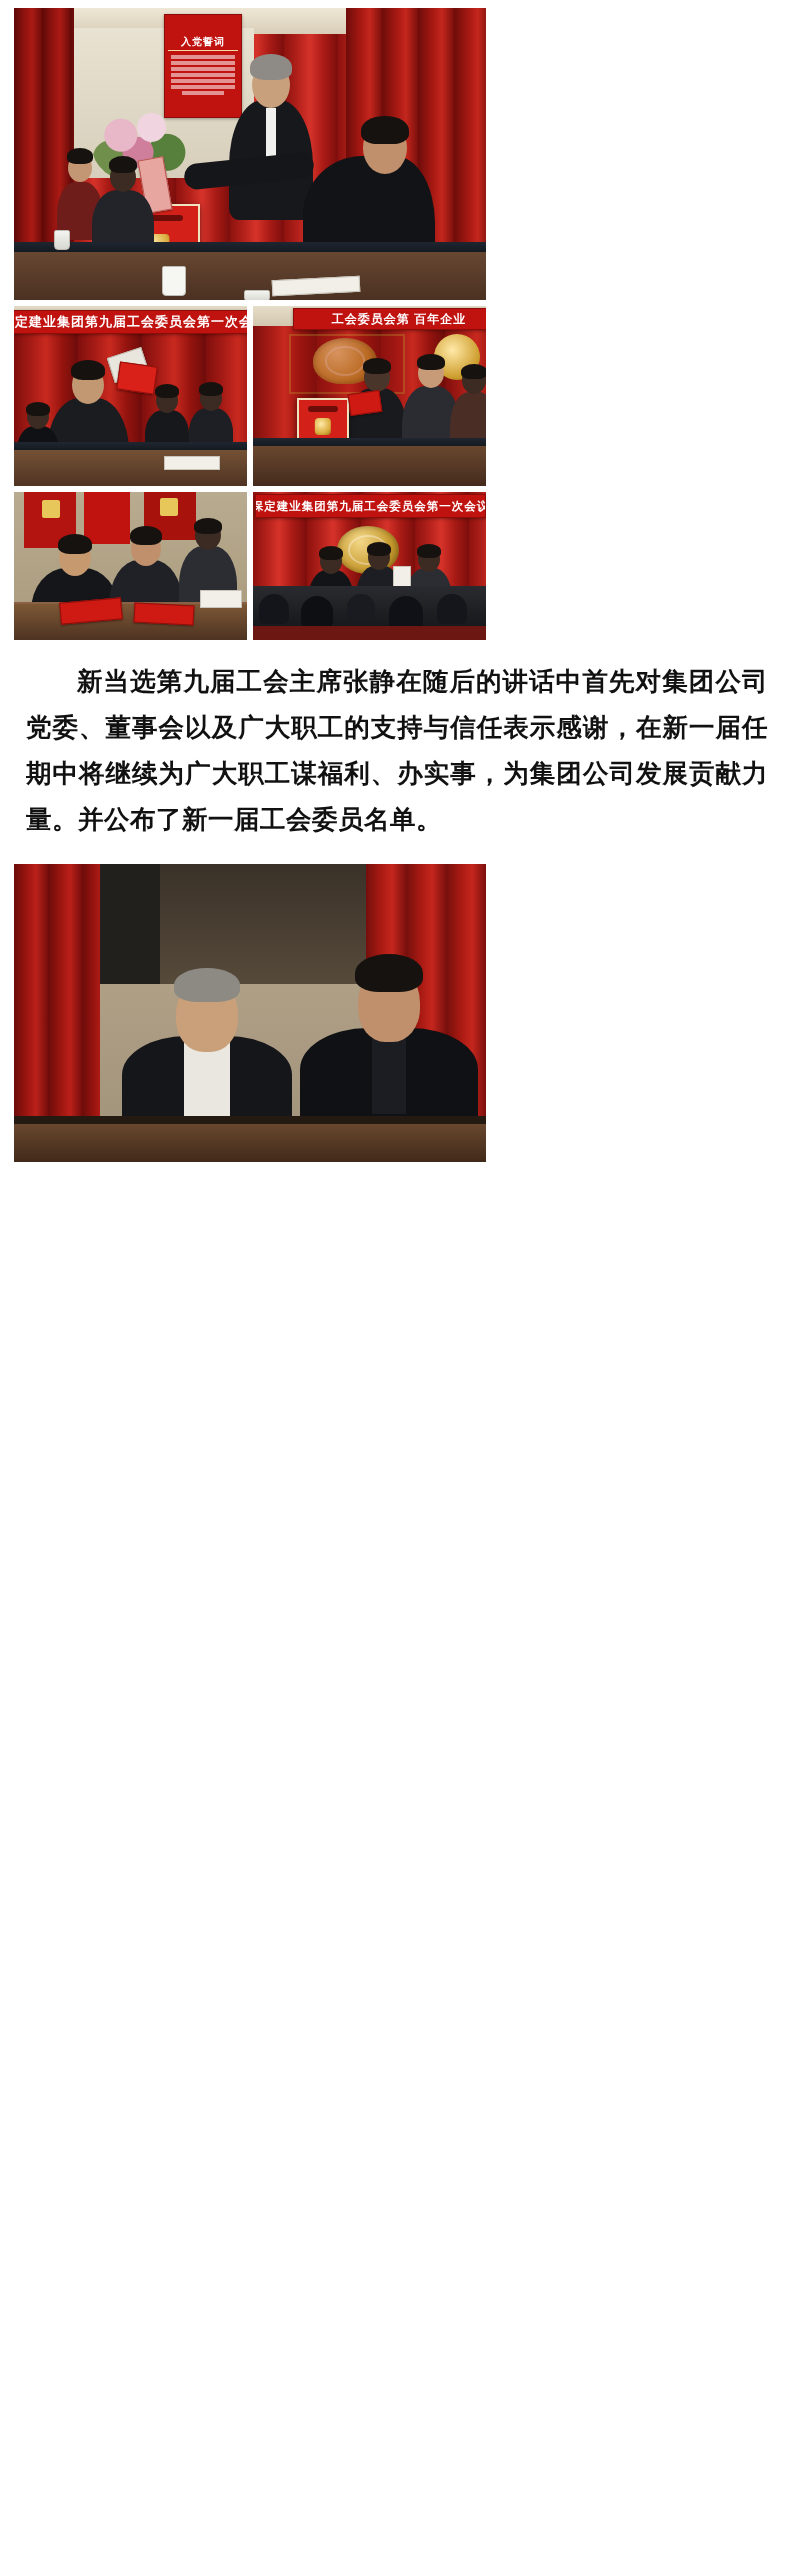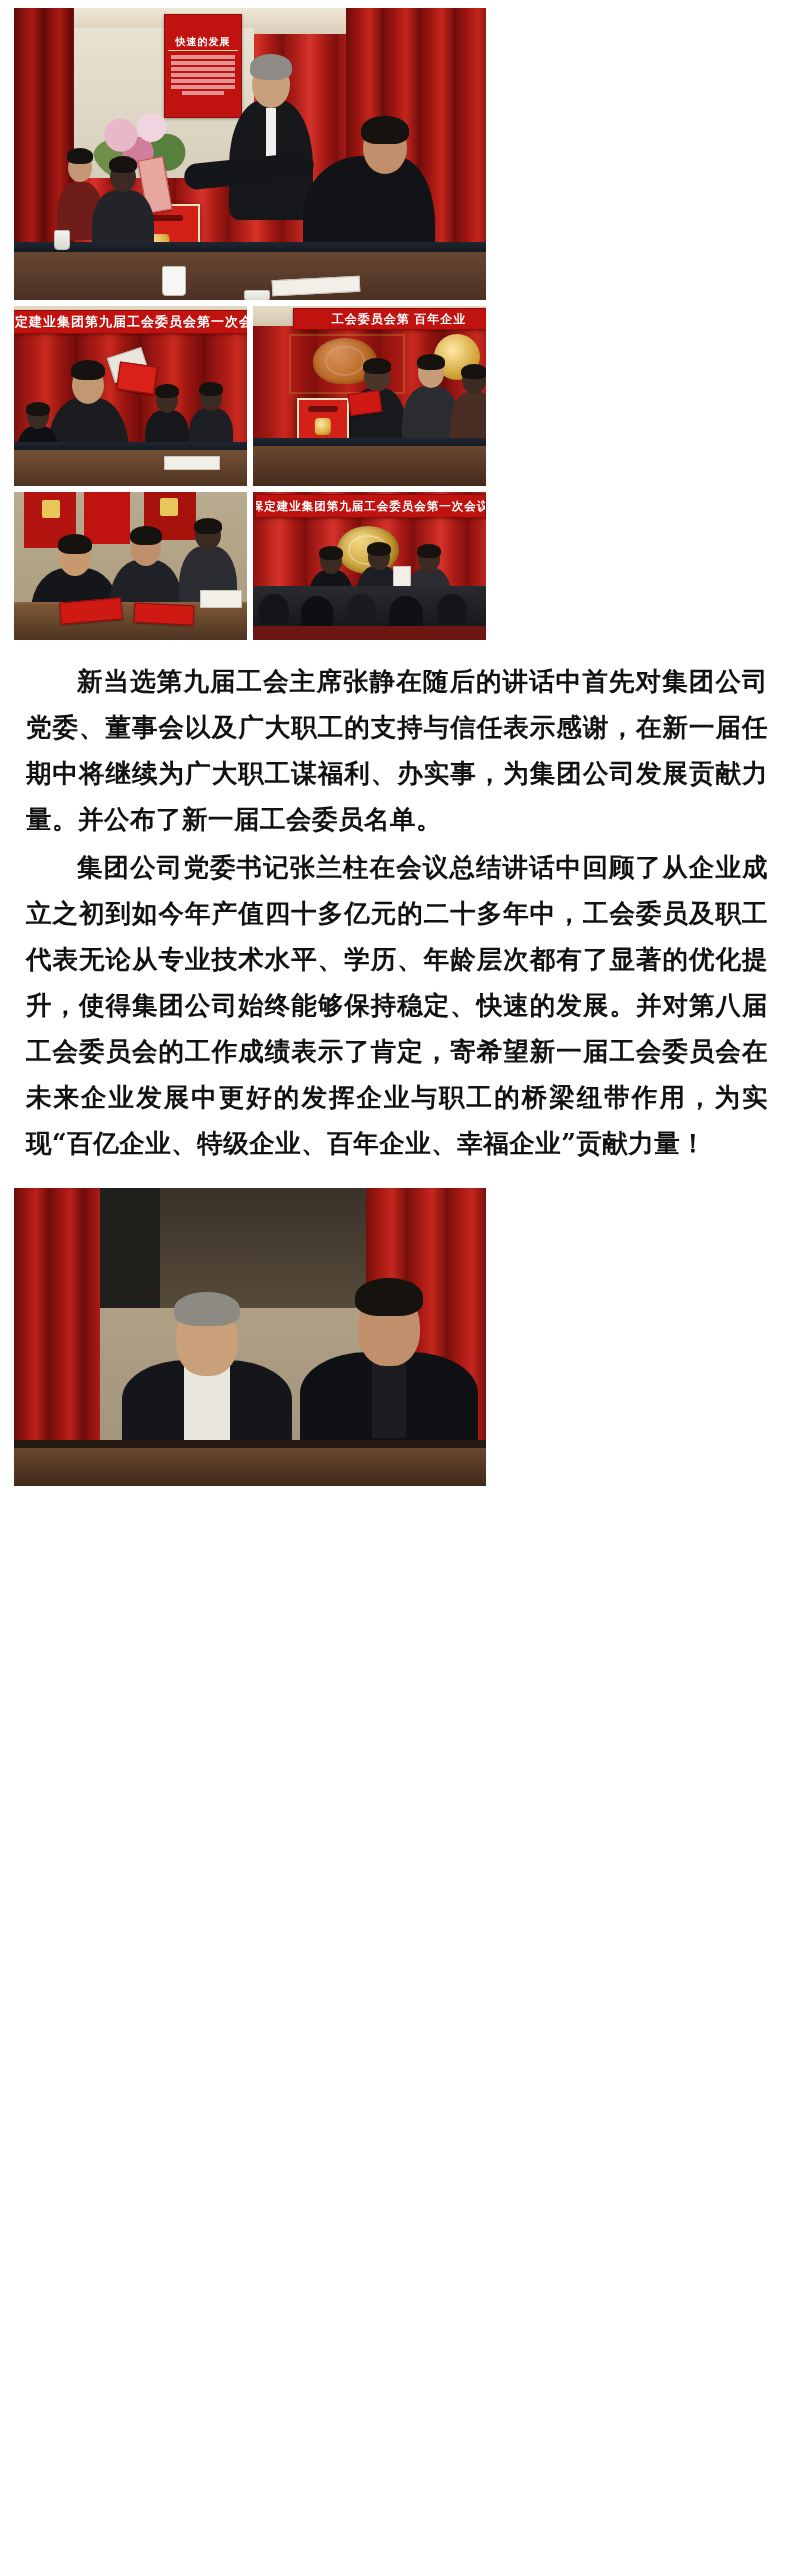--- a/index.html
+++ b/index.html
@@ -181,21 +181,21 @@
     <div class="fill curtain"></div>
     <div class="ceiling" style="height:26px;"></div>
 
     <div style="position:absolute;left:0;top:0;width:60px;height:292px;background:repeating-linear-gradient(90deg,#5e0907 0,#8d120f 10px,#ab1a14 18px,#6d0c0a 28px);"></div>
 
     <div style="position:absolute;right:0;top:0;width:140px;height:292px;background:repeating-linear-gradient(90deg,#6d0c0a 0,#a41812 14px,#c4261d 24px,#7a100d 36px);"></div>
 
     <div style="position:absolute;left:60px;top:20px;width:180px;height:150px;background:linear-gradient(#e8e2d2,#d7cfbb);"></div>
 
     <div class="banner" style="left:150px;top:6px;width:70px;height:96px;font-size:9px;line-height:11px;flex-direction:column;padding:3px;background:#c0120f;">
-      <div style="font-size:10px;margin-bottom:3px;">快速的发展</div>
+      <div style="font-size:10px;margin-bottom:3px;">入党誓词</div>
       <div style="width:100%;height:1px;background:#f0d8a0;margin-bottom:3px;"></div>
       <div style="width:92%;height:4px;background:rgba(255,255,255,.55);margin:1px 0;"></div>
       <div style="width:92%;height:4px;background:rgba(255,255,255,.55);margin:1px 0;"></div>
       <div style="width:92%;height:4px;background:rgba(255,255,255,.55);margin:1px 0;"></div>
       <div style="width:92%;height:4px;background:rgba(255,255,255,.55);margin:1px 0;"></div>
       <div style="width:92%;height:4px;background:rgba(255,255,255,.55);margin:1px 0;"></div>
       <div style="width:92%;height:4px;background:rgba(255,255,255,.55);margin:1px 0;"></div>
       <div style="width:60%;height:4px;background:rgba(255,255,255,.55);margin:1px 0;"></div>
     </div>
 
@@ -380,21 +380,20 @@
       <div style="position:absolute;left:94px;bottom:18px;width:28px;height:28px;border-radius:50% 50% 20% 20%;background:#1a1b20;"></div>
       <div style="position:absolute;left:136px;bottom:10px;width:34px;height:34px;border-radius:50% 50% 20% 20%;background:#101116;"></div>
       <div style="position:absolute;left:184px;bottom:16px;width:30px;height:30px;border-radius:50% 50% 20% 20%;background:#15161b;"></div>
 
       <div style="position:absolute;left:0;bottom:0;width:233px;height:14px;background:#6d1713;"></div>
     </div>
   </div>
 
   <div class="article">
     <p>新当选第九届工会主席张静在随后的讲话中首先对集团公司党委、董事会以及广大职工的支持与信任表示感谢，在新一届任期中将继续为广大职工谋福利、办实事，为集团公司发展贡献力量。并公布了新一届工会委员名单。</p>
-    <p>集团公司党委书记张兰柱在会议总结讲话中回顾了从企业成立之初到如今年产值四十多亿元的二十多年中，工会委员及职工代表无论从专业技术水平、学历、年龄层次都有了显著的优化提升，使得集团公司始终能够保持稳定、快速的发展。并对第八届工会委员会的工作成绩表示了肯定，寄希望新一届工会委员会在未来企业发展中更好的发挥企业与职工的桥梁纽带作用，为实现“百亿企业、特级企业、百年企业、幸福企业”贡献力量！</p>
   </div>
 
   <div class="photo" style="margin:10px 14px 14px 14px; width:472px; height:298px;">
     <div class="fill" style="background:linear-gradient(#b8a98d,#a0917a);"></div>
 
     <div style="position:absolute;left:0;top:0;width:86px;height:298px;background:repeating-linear-gradient(90deg,#6b0c0a 0,#99140f 12px,#bb201a 22px,#760e0b 34px);"></div>
 
     <div style="position:absolute;right:0;top:0;width:120px;height:298px;background:repeating-linear-gradient(90deg,#740f0c 0,#a61912 14px,#c4261d 26px,#7c100d 40px);"></div>
 
     <div style="position:absolute;left:86px;top:0;width:266px;height:120px;background:linear-gradient(#3a3128,#564a3a);"></div>

